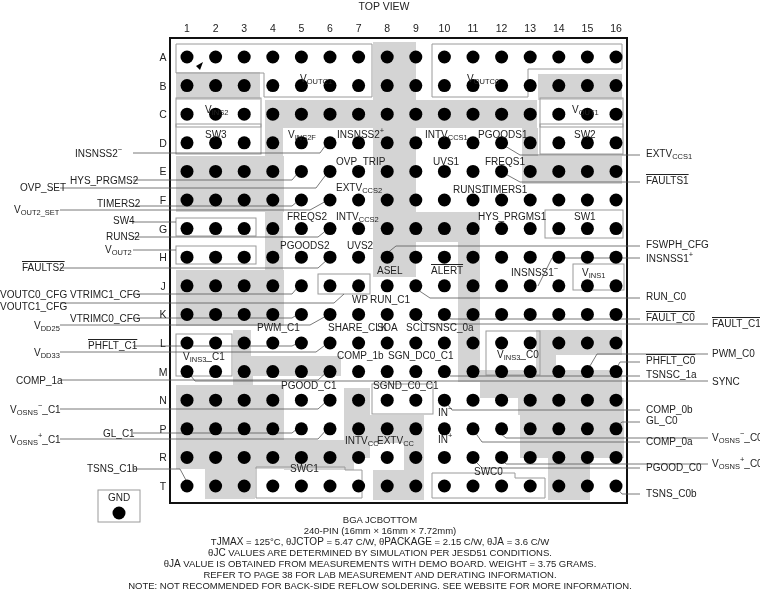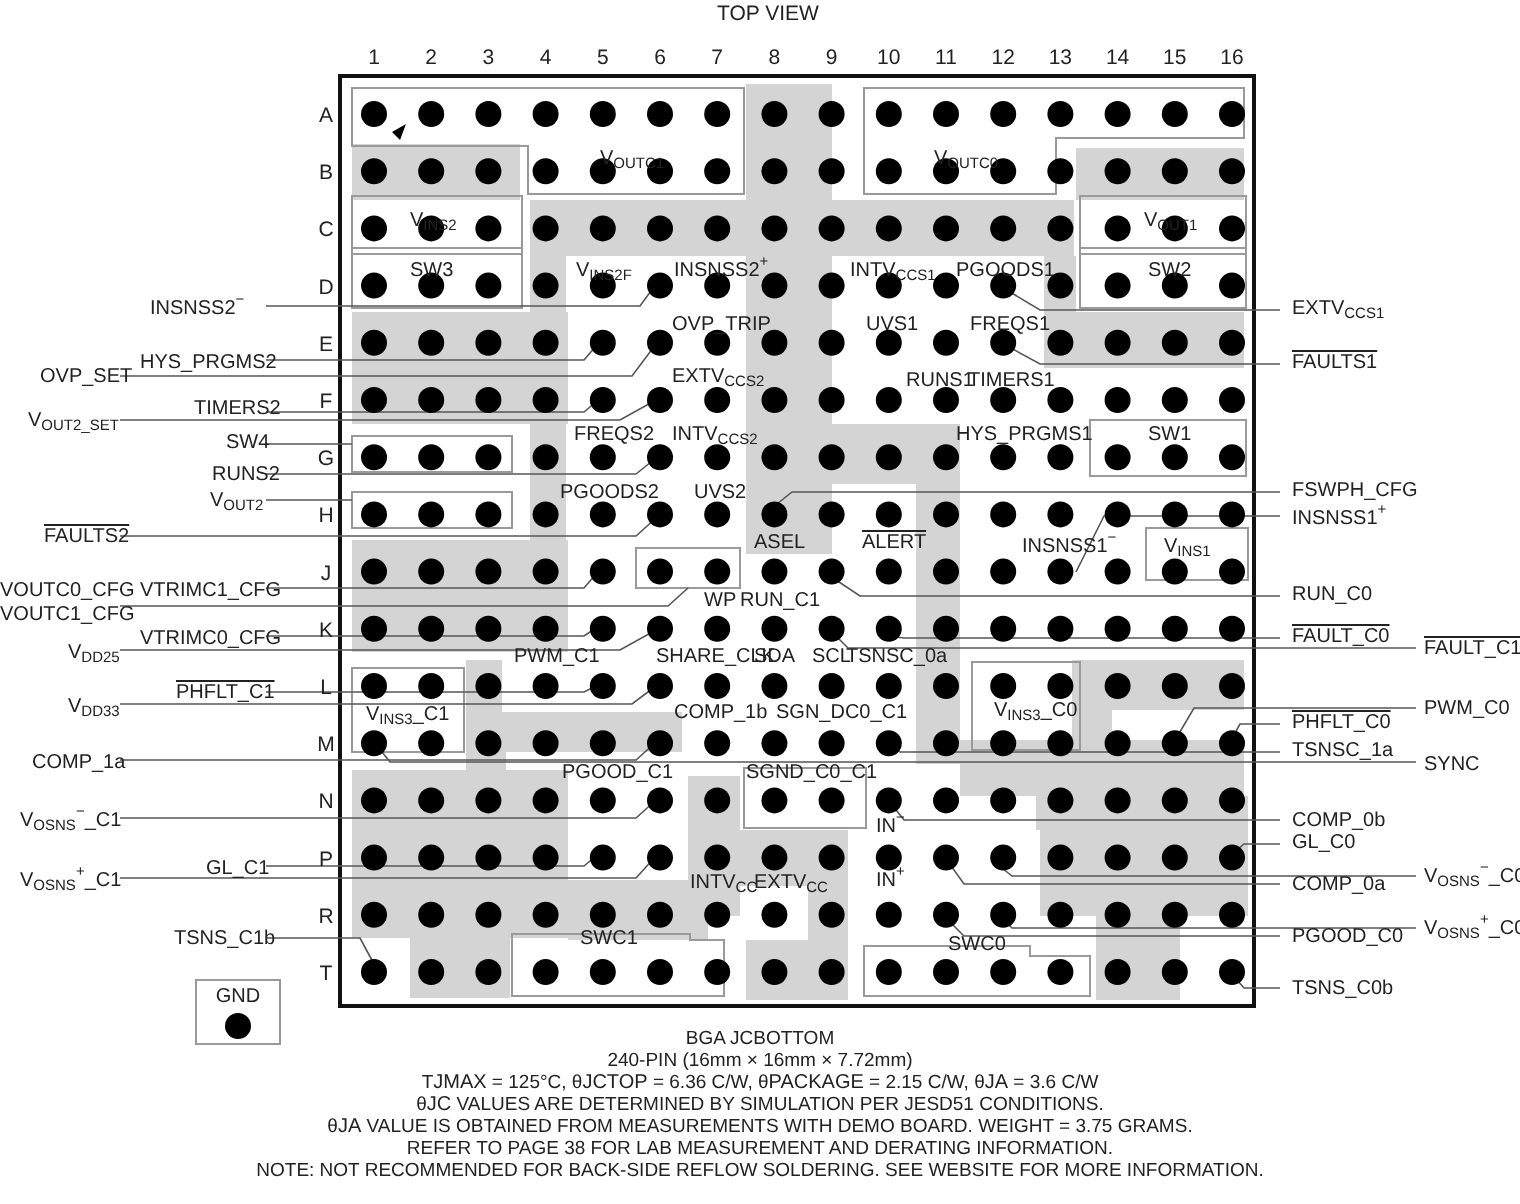--- a/index.html
+++ b/index.html
@@ -514,19 +514,19 @@
         <text x="646" y="497" class="lbl"><tspan>TSNS_C0b</tspan></text>
       </g>
 
   <text x="119" y="501" text-anchor="middle" class="lbl">GND</text>
   <circle cx="119" cy="513" r="6.5" fill="#000"></circle>
 </svg>
 
 <div class="foot" style="top:515px">BGA JCBOTTOM</div>
 <div class="foot" style="top:526px">240-PIN (16mm × 16mm × 7.72mm)</div>
 <div class="foot" style="top:537px">
-  T<span class="sub">JMAX</span> = <span>125°C</span>, θ<span class="sub">JCTOP</span> = <span>6.36 C/W</span>, θ<span class="sub">PACKAGE</span> = <span>2.15 C/W</span>, θ<span class="sub">JA</span> = <span>3.6 C/W</span>
+  T<span class="sub">JMAX</span> = <span>125°C</span>, θ<span class="sub">JCTOP</span> = <span>5.47 C/W</span>, θ<span class="sub">PACKAGE</span> = <span>2.15 C/W</span>, θ<span class="sub">JA</span> = <span>3.6 C/W</span>
 </div>
 <div class="foot" style="top:548px">θ<span class="sub">JC</span> VALUES ARE DETERMINED BY SIMULATION PER JESD51 CONDITIONS.</div>
 <div class="foot" style="top:559px">θ<span class="sub">JA</span> VALUE IS OBTAINED FROM MEASUREMENTS WITH DEMO BOARD. WEIGHT = <span>3.75 GRAMS</span>.</div>
 <div class="foot" style="top:570px">REFER TO PAGE 38 FOR LAB MEASUREMENT AND DERATING INFORMATION.</div>
 <div class="foot" style="top:581px">NOTE: NOT RECOMMENDED FOR BACK-SIDE REFLOW SOLDERING. SEE WEBSITE FOR MORE INFORMATION.</div>
 </div>
 
 </body></html>

